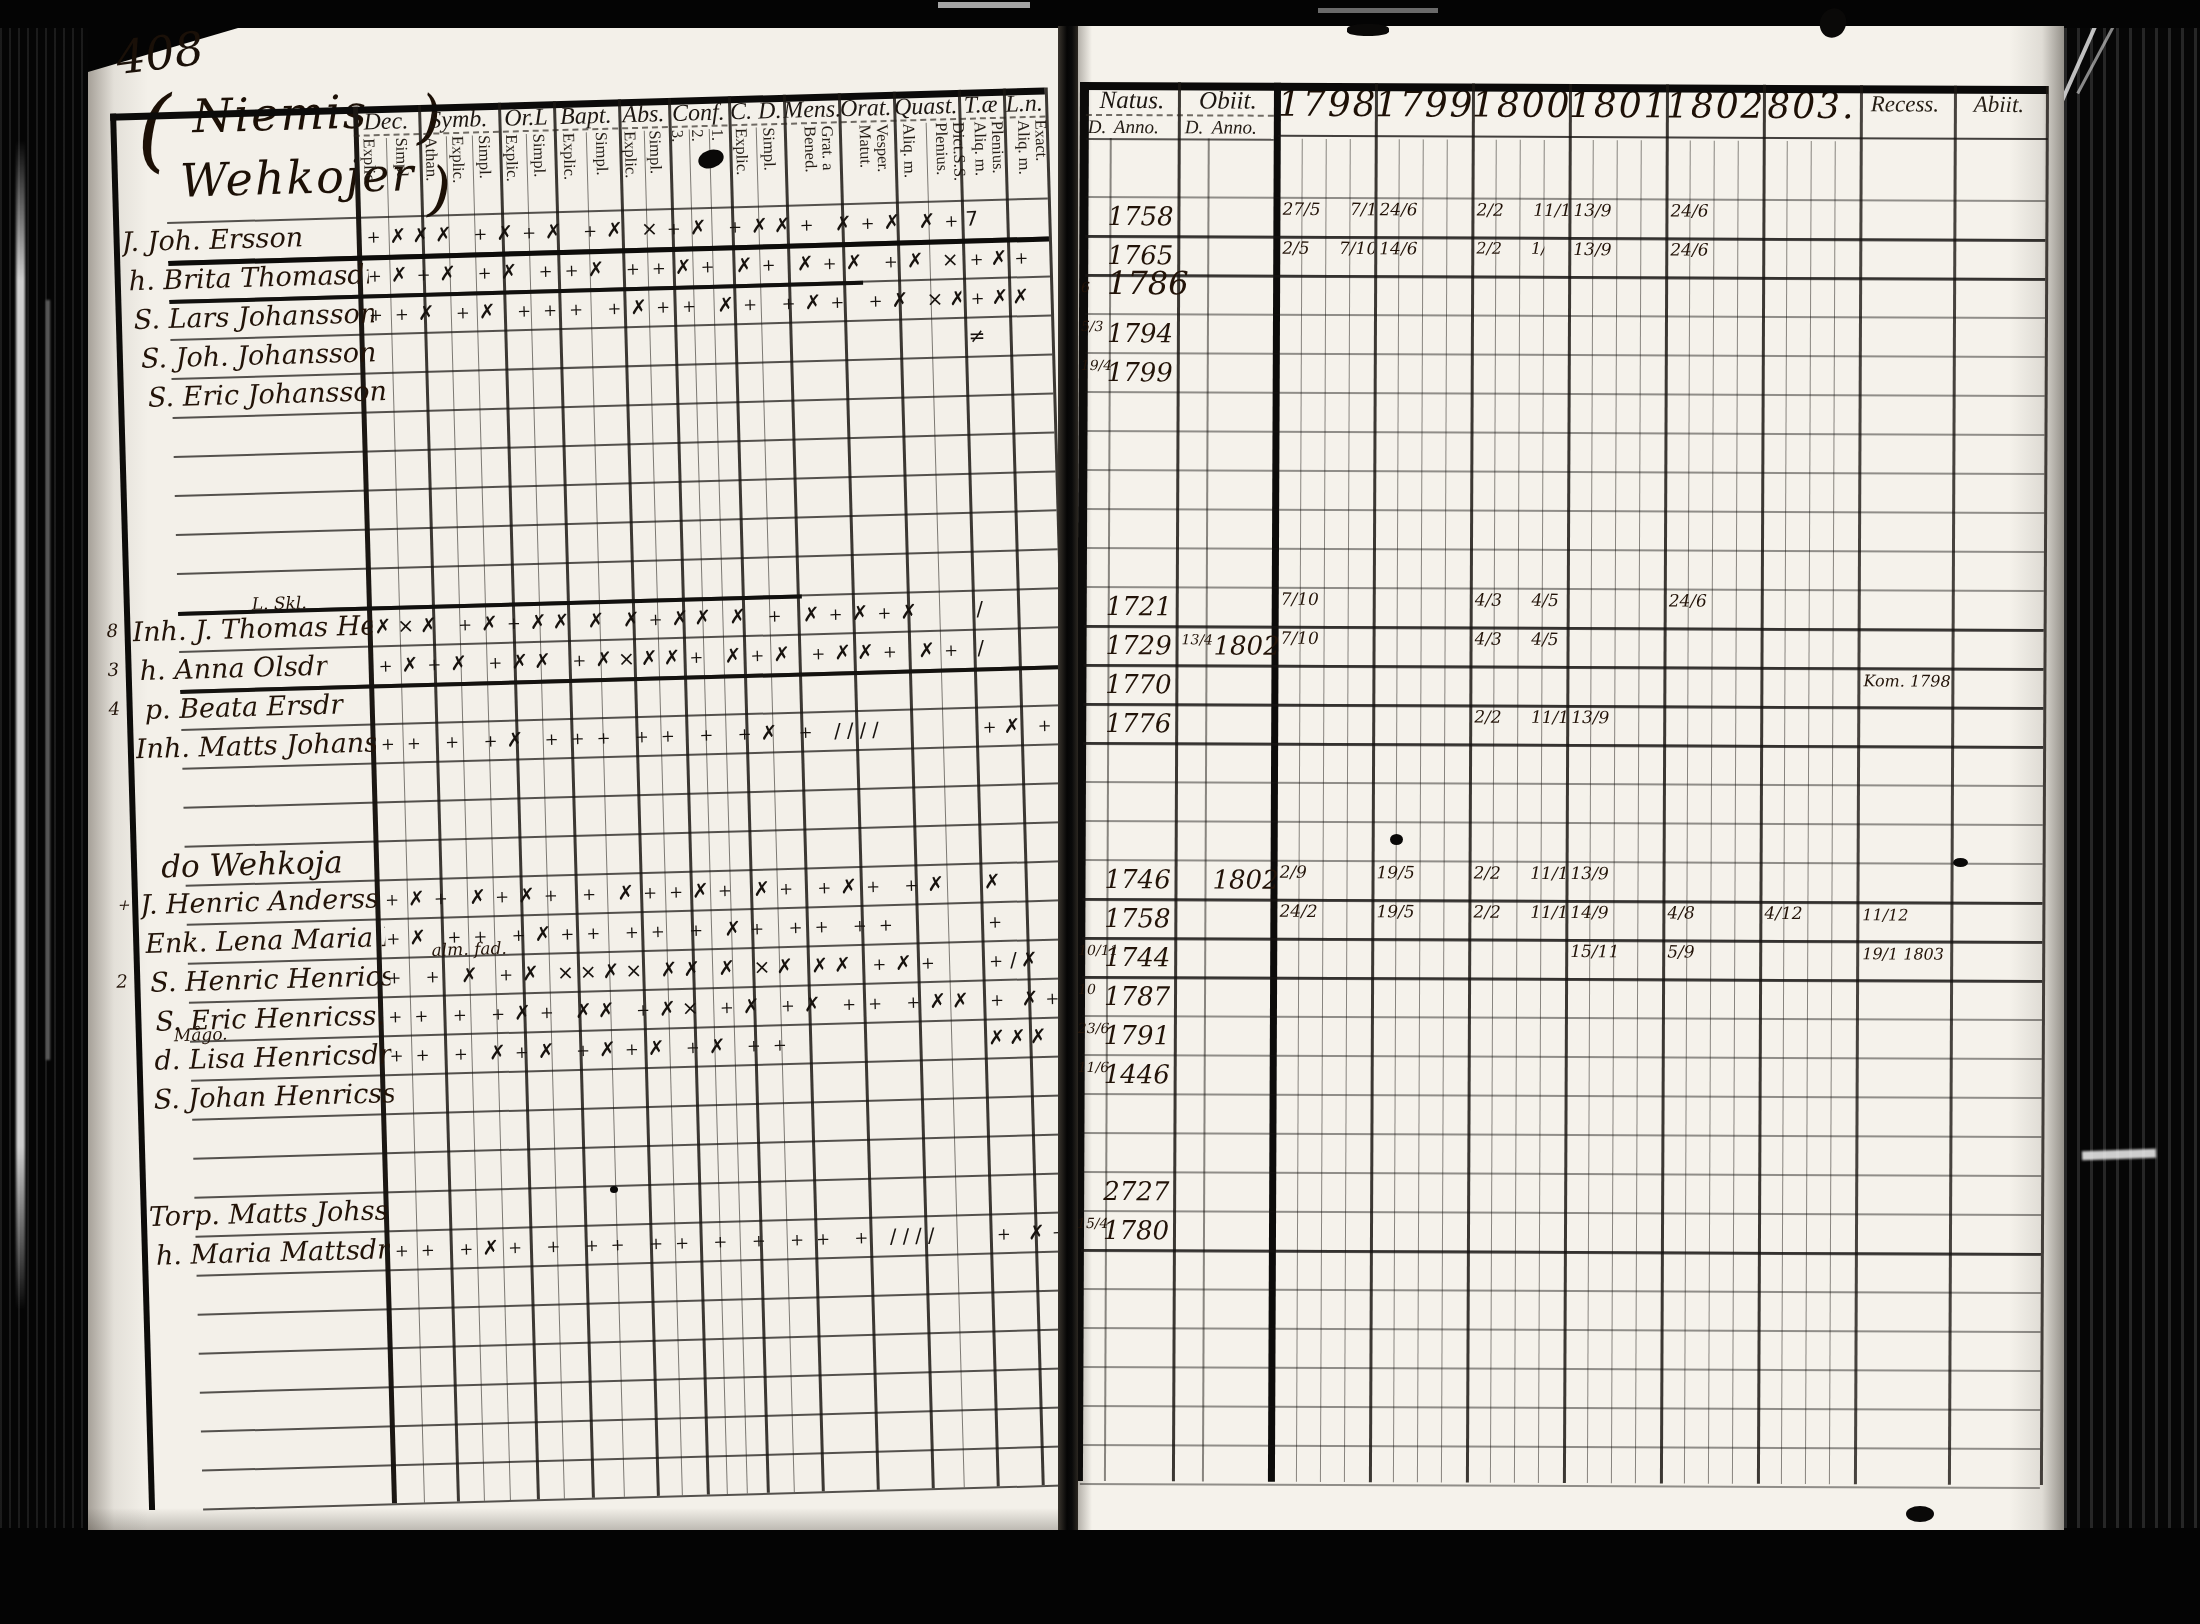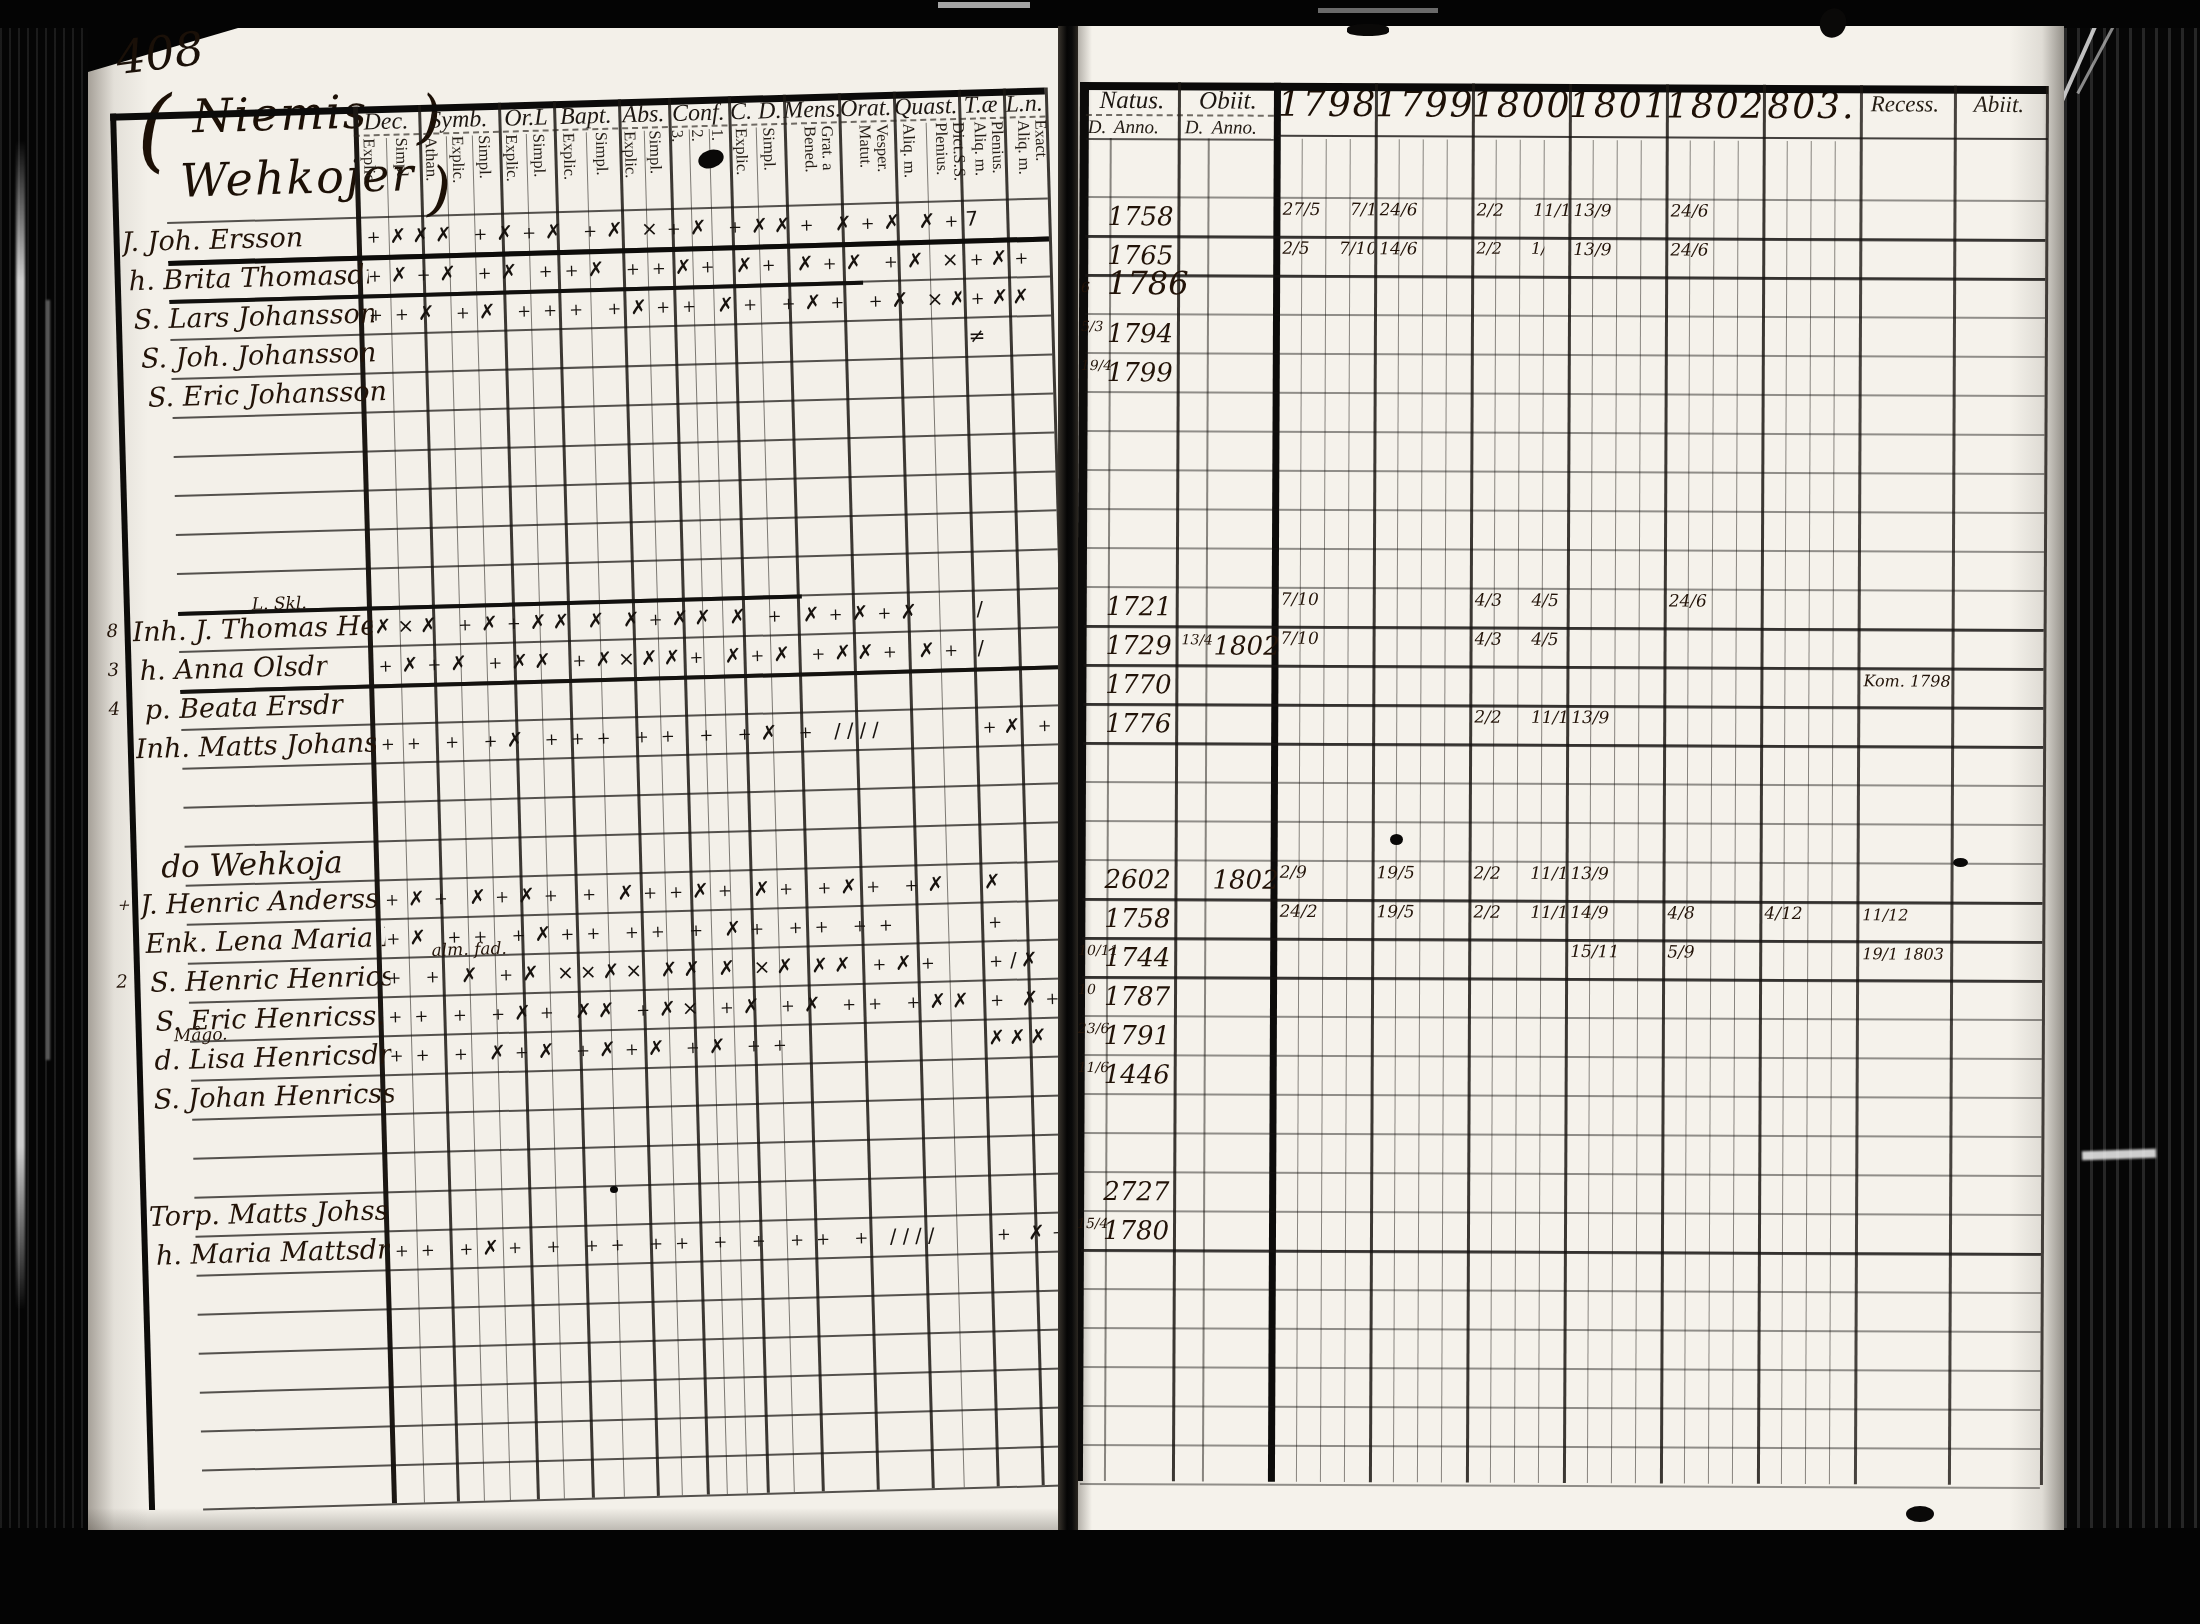--- a/index.html
+++ b/index.html
@@ -339,21 +339,21 @@
         <div class="hand" style="position: absolute; left: 30px; top: 604px; width: 70px; font-size: 26px;">1729</div>
         <div class="hand" style="position: absolute; left: 106px; top: 605px; width: 30px; font-size: 14px;">13/4</div>
         <div class="hand" style="position: absolute; left: 138px; top: 604px; width: 60px; font-size: 26px;">1802</div>
         <div class="hand" style="position: absolute; left: 205px; top: 601px; width: 92px; font-size: 17px; word-spacing: 24px; white-space: nowrap; overflow: hidden;">7/10</div>
         <div class="hand" style="position: absolute; left: 399px; top: 601px; width: 92px; font-size: 17px; word-spacing: 24px; white-space: nowrap; overflow: hidden;">4/3 4/5</div>
         <div class="hand" style="position: absolute; left: 30px; top: 643px; width: 70px; font-size: 26px;">1770</div>
         <div class="hand" style="position: absolute; left: 788px; top: 642px; width: 178px; font-size: 16px; white-space: nowrap;">Kom. 1798</div>
         <div class="hand" style="position: absolute; left: 30px; top: 682px; width: 70px; font-size: 26px;">1776</div>
         <div class="hand" style="position: absolute; left: 399px; top: 679px; width: 92px; font-size: 17px; word-spacing: 24px; white-space: nowrap; overflow: hidden;">2/2 11/10</div>
         <div class="hand" style="position: absolute; left: 496px; top: 679px; width: 92px; font-size: 17px; word-spacing: 24px; white-space: nowrap; overflow: hidden;">13/9</div>
-        <div class="hand" style="position: absolute; left: 30px; top: 838px; width: 70px; font-size: 26px;">2602</div>
+        <div class="hand" style="position: absolute; left: 30px; top: 838px; width: 70px; font-size: 26px;">1746</div>
         <div class="hand" style="position: absolute; left: 138px; top: 838px; width: 60px; font-size: 26px;">1802</div>
         <div class="hand" style="position: absolute; left: 205px; top: 835px; width: 92px; font-size: 17px; word-spacing: 24px; white-space: nowrap; overflow: hidden;">2/9</div>
         <div class="hand" style="position: absolute; left: 302px; top: 835px; width: 92px; font-size: 17px; word-spacing: 24px; white-space: nowrap; overflow: hidden;">19/5</div>
         <div class="hand" style="position: absolute; left: 399px; top: 835px; width: 92px; font-size: 17px; word-spacing: 24px; white-space: nowrap; overflow: hidden;">2/2 11/10</div>
         <div class="hand" style="position: absolute; left: 496px; top: 835px; width: 92px; font-size: 17px; word-spacing: 24px; white-space: nowrap; overflow: hidden;">13/9</div>
         <div class="hand" style="position: absolute; left: 30px; top: 877px; width: 70px; font-size: 26px;">1758</div>
         <div class="hand" style="position: absolute; left: 205px; top: 874px; width: 92px; font-size: 17px; word-spacing: 24px; white-space: nowrap; overflow: hidden;">24/2</div>
         <div class="hand" style="position: absolute; left: 302px; top: 874px; width: 92px; font-size: 17px; word-spacing: 24px; white-space: nowrap; overflow: hidden;">19/5</div>
         <div class="hand" style="position: absolute; left: 399px; top: 874px; width: 92px; font-size: 17px; word-spacing: 24px; white-space: nowrap; overflow: hidden;">2/2 11/10</div>
         <div class="hand" style="position: absolute; left: 496px; top: 874px; width: 92px; font-size: 17px; word-spacing: 24px; white-space: nowrap; overflow: hidden;">14/9</div>

